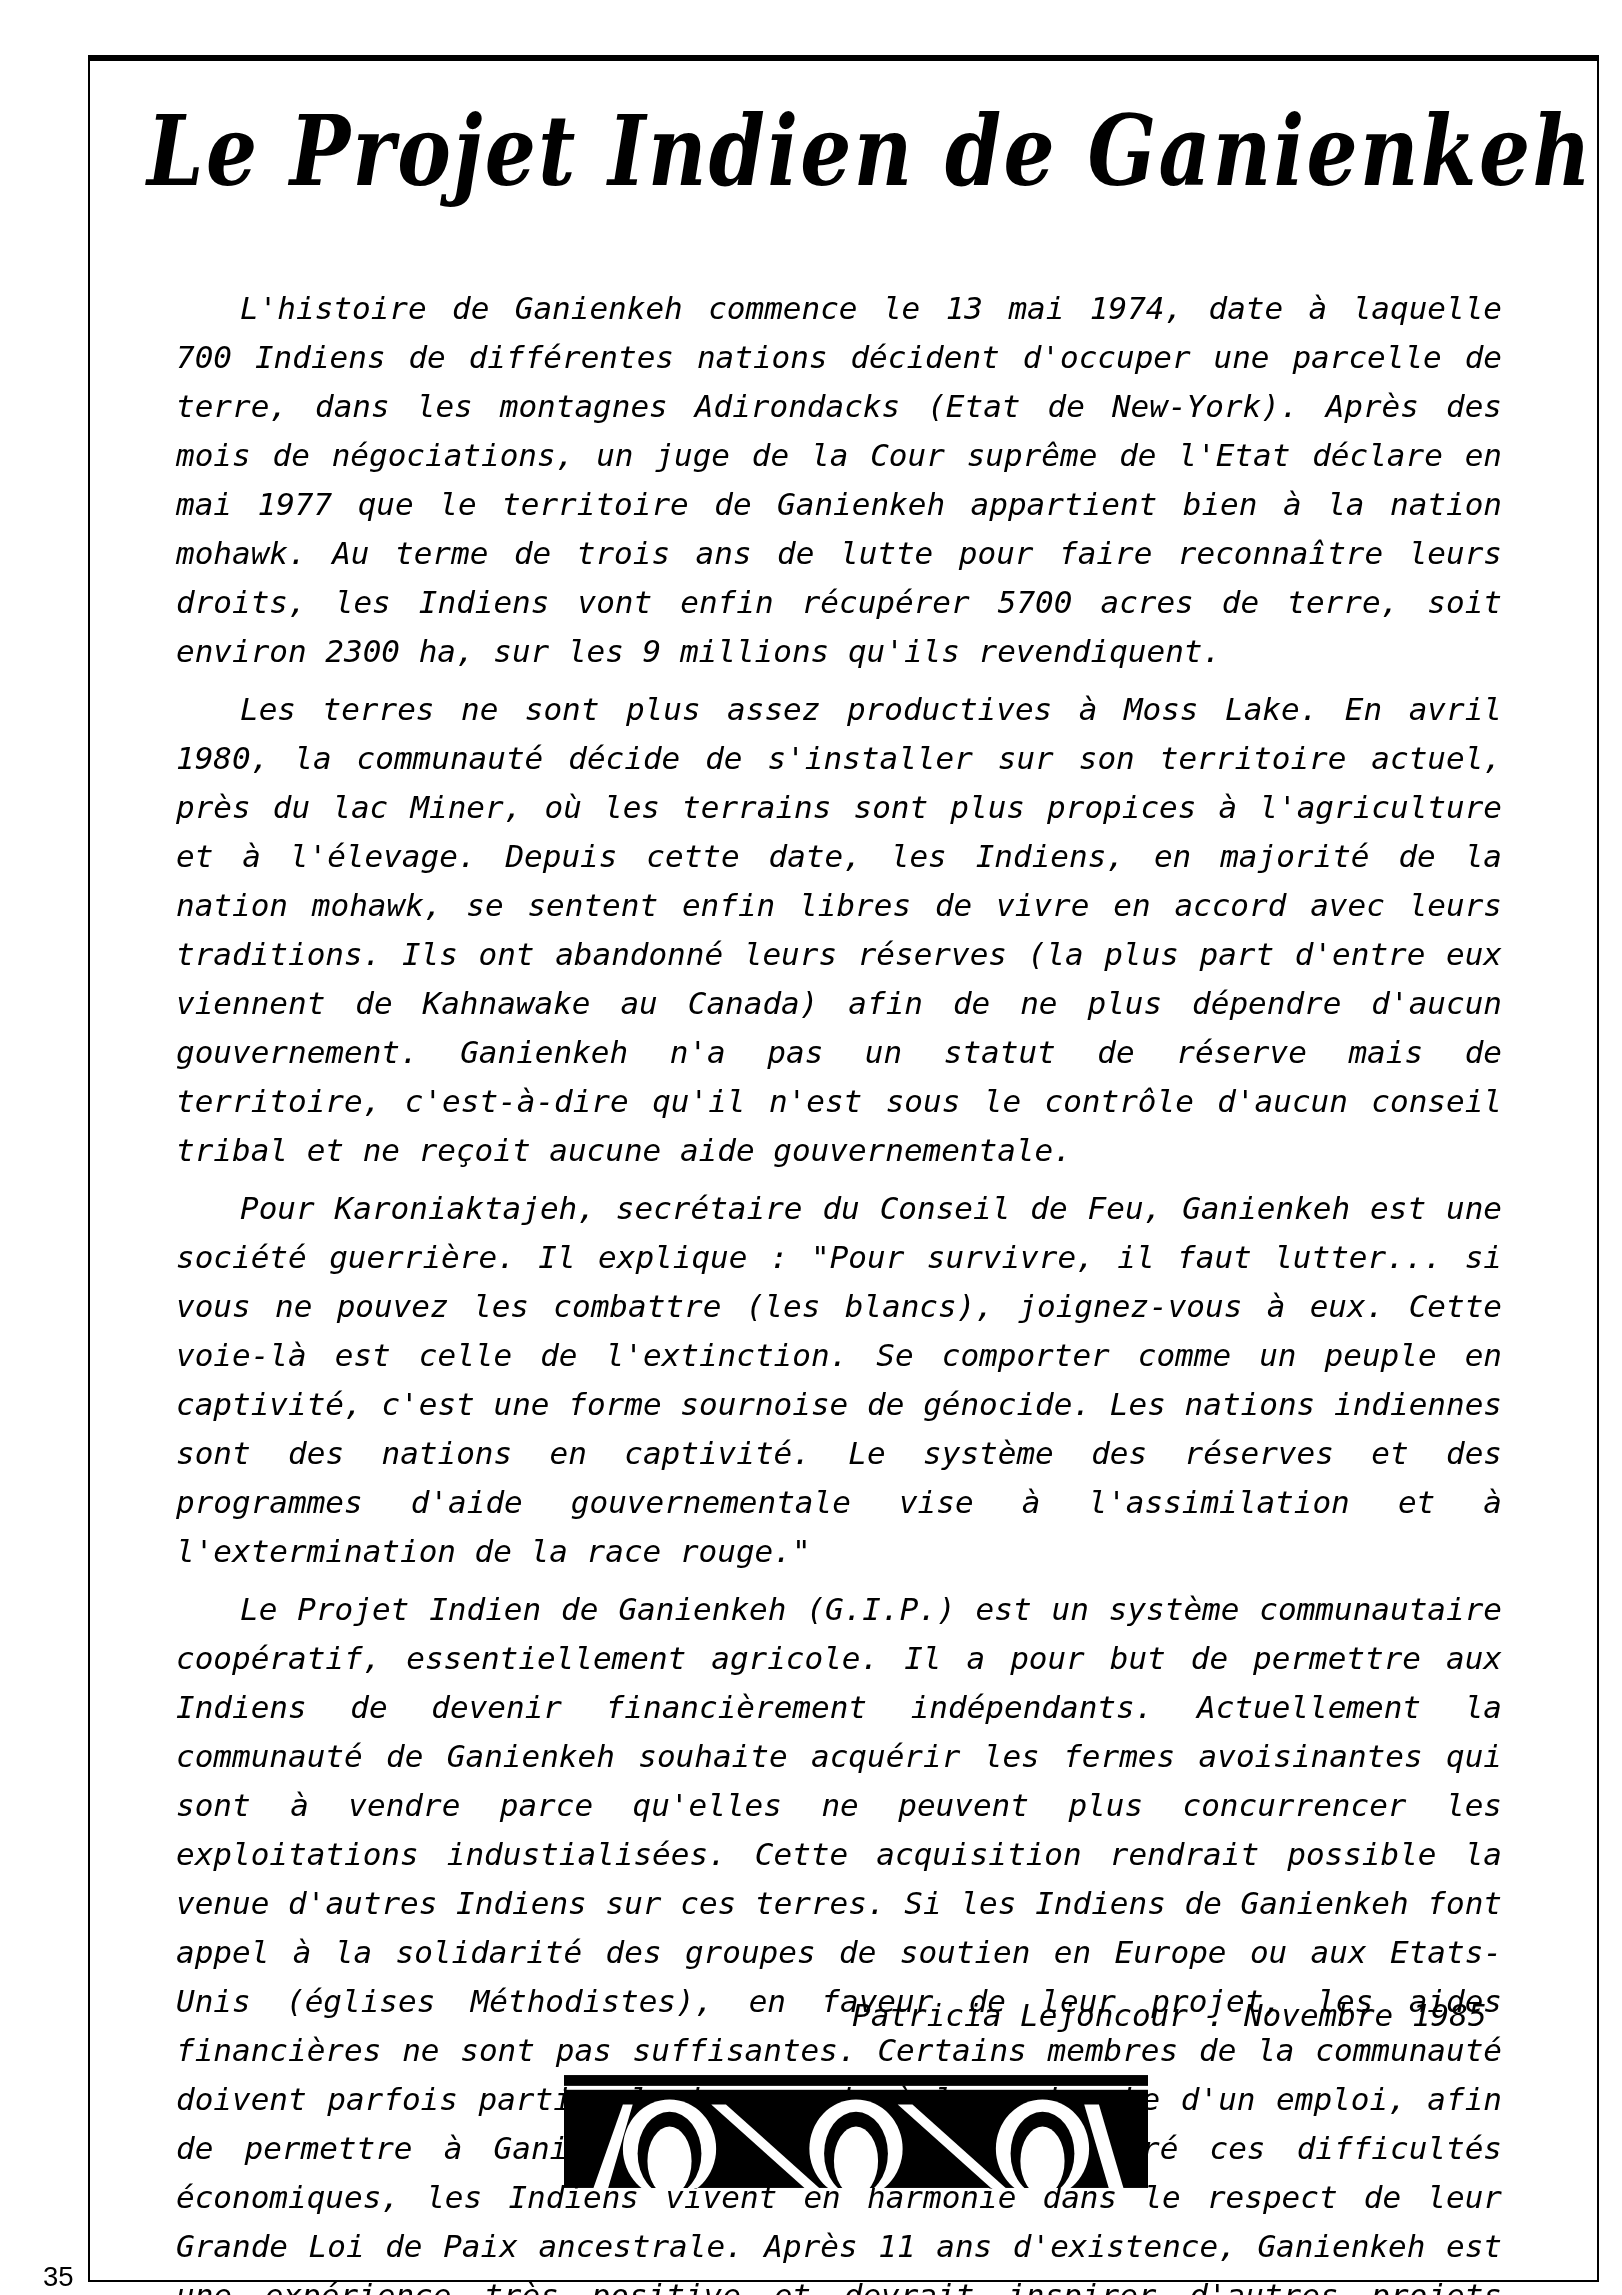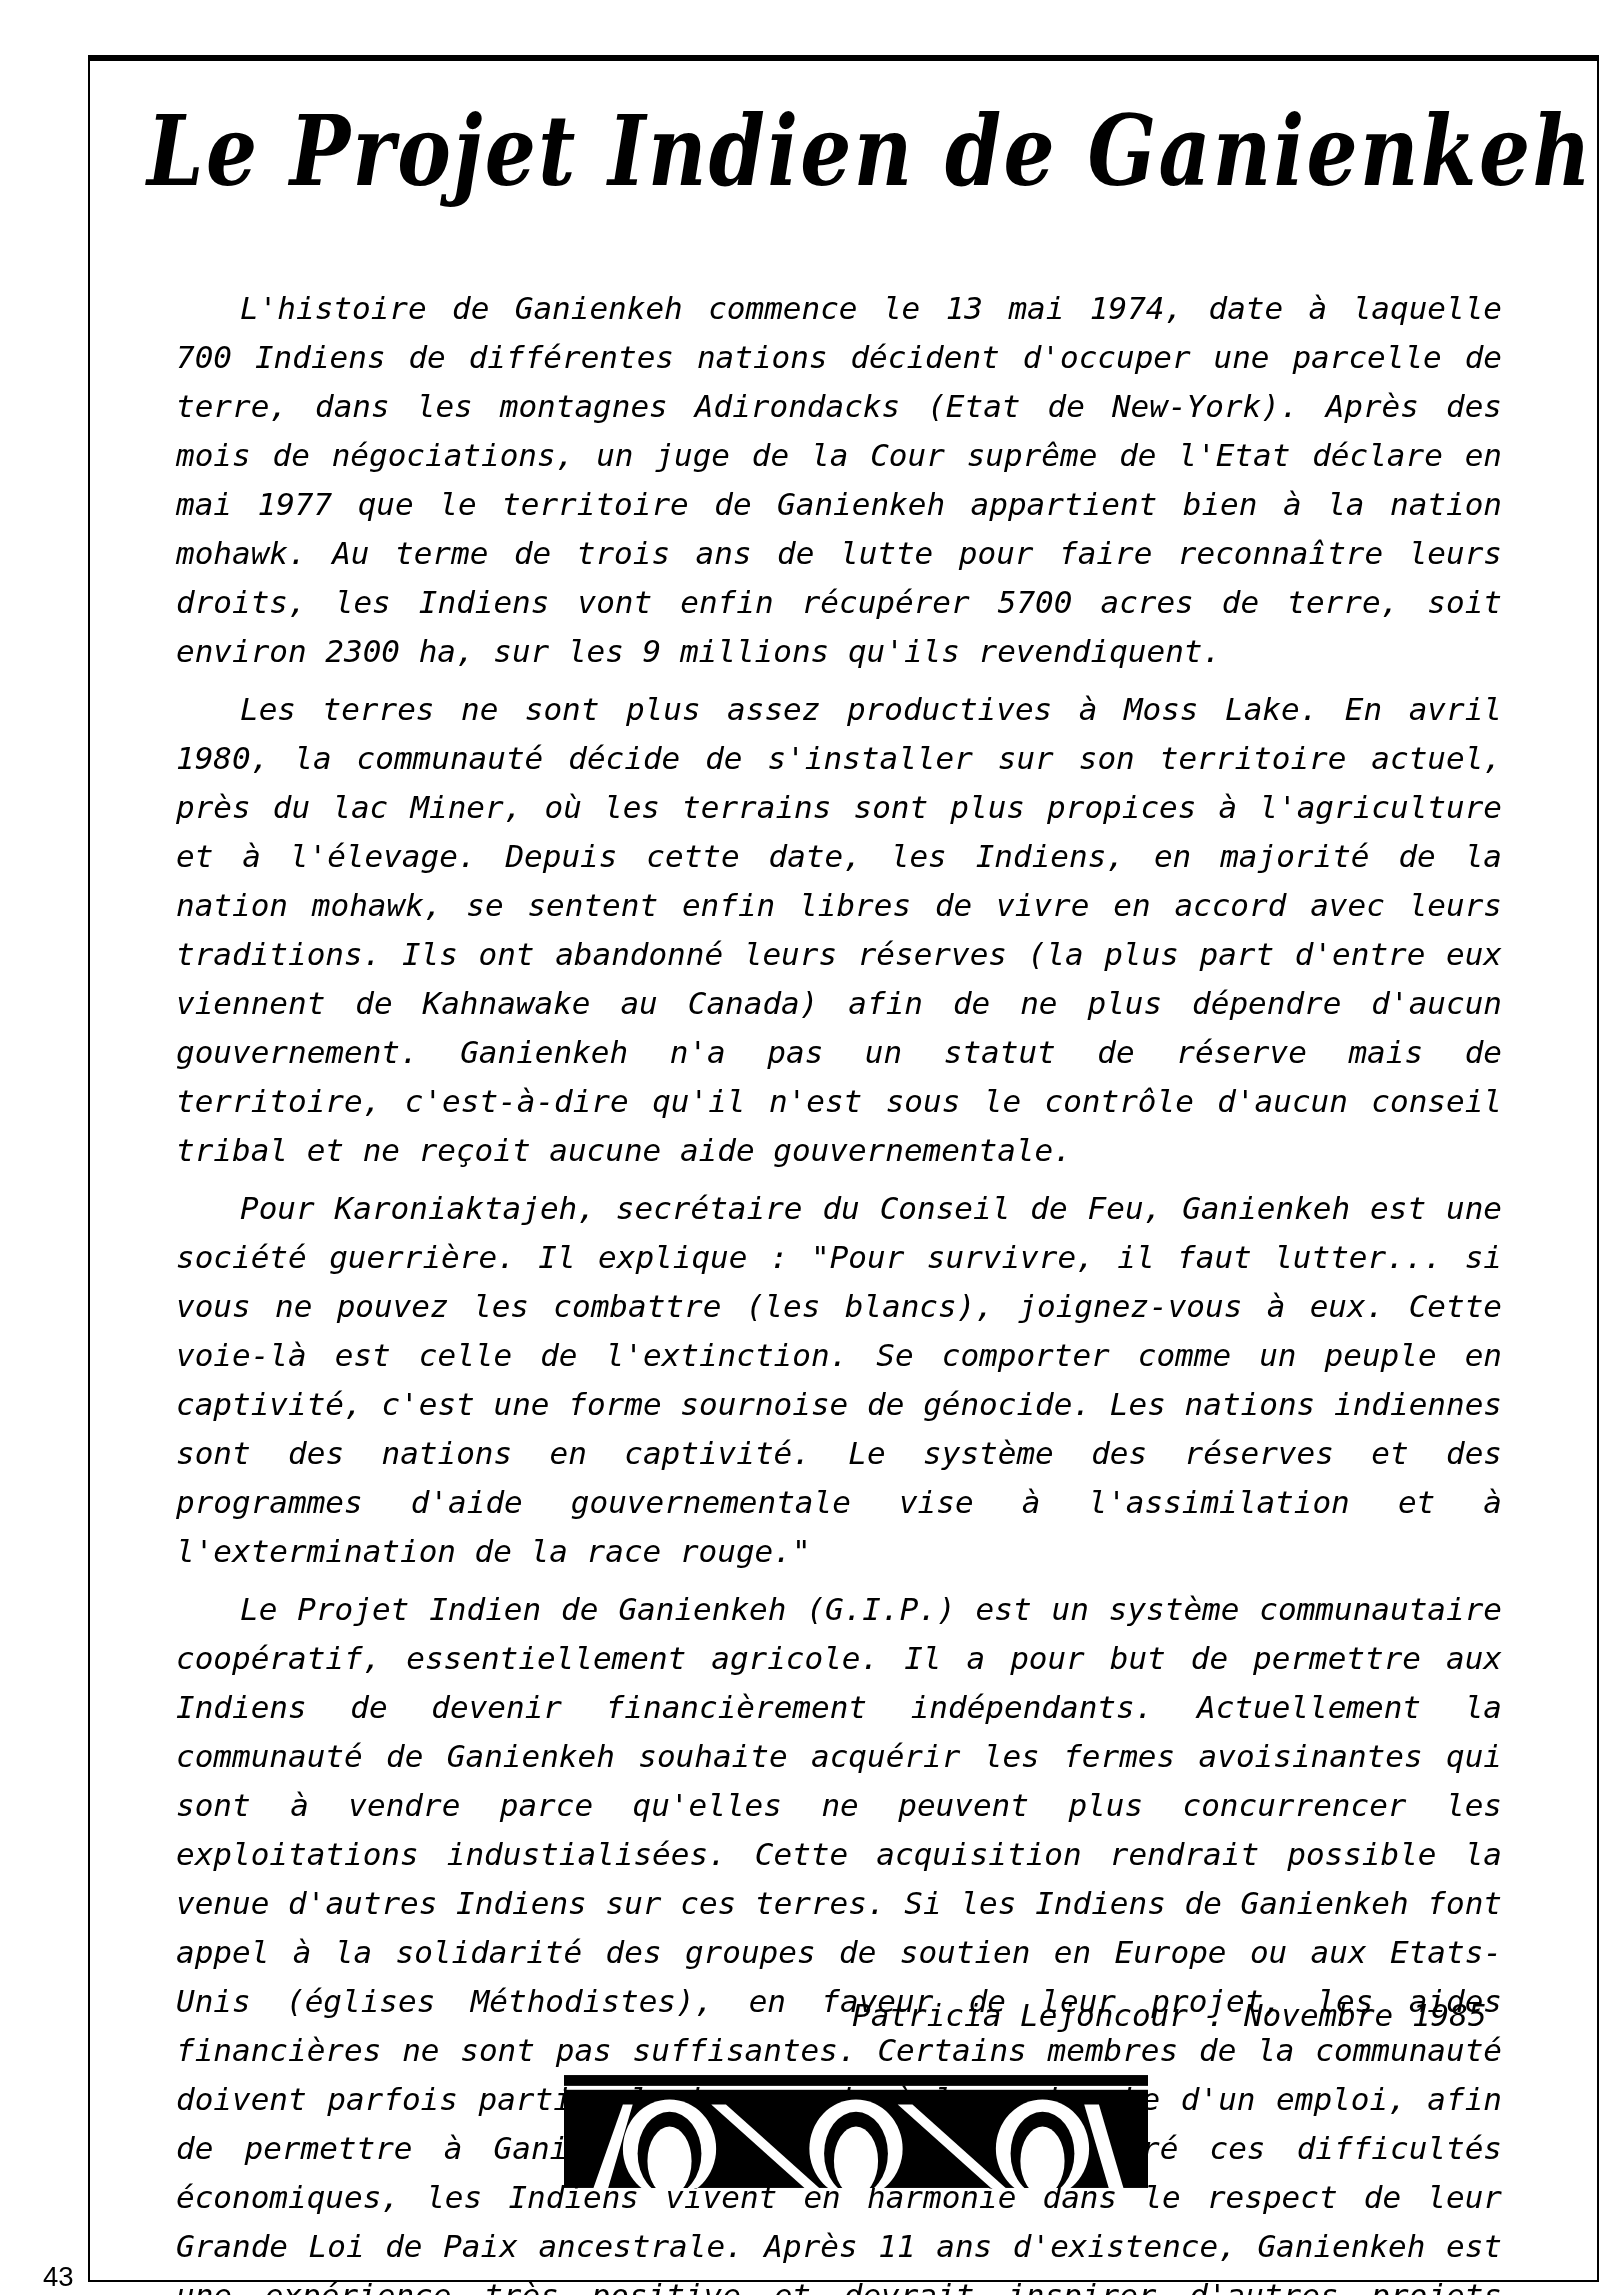--- a/index.html
+++ b/index.html
@@ -64,14 +64,14 @@
     <ellipse cx="215" cy="175" rx="45" ry="70"></ellipse>
     <ellipse cx="595" cy="175" rx="45" ry="70"></ellipse>
     <ellipse cx="975" cy="175" rx="45" ry="70"></ellipse>
     <polygon points="300,60 330,60 520,230 490,230"></polygon>
     <polygon points="680,60 710,60 900,230 870,230"></polygon>
     <polygon points="60,230 90,230 140,60 120,60"></polygon>
     <polygon points="1060,60 1090,60 1140,230 1110,230"></polygon>
   </g>
 </svg>
 
-<div class="page-number">43</div>
+<div class="page-number">35</div>
 
 
 </body></html>

